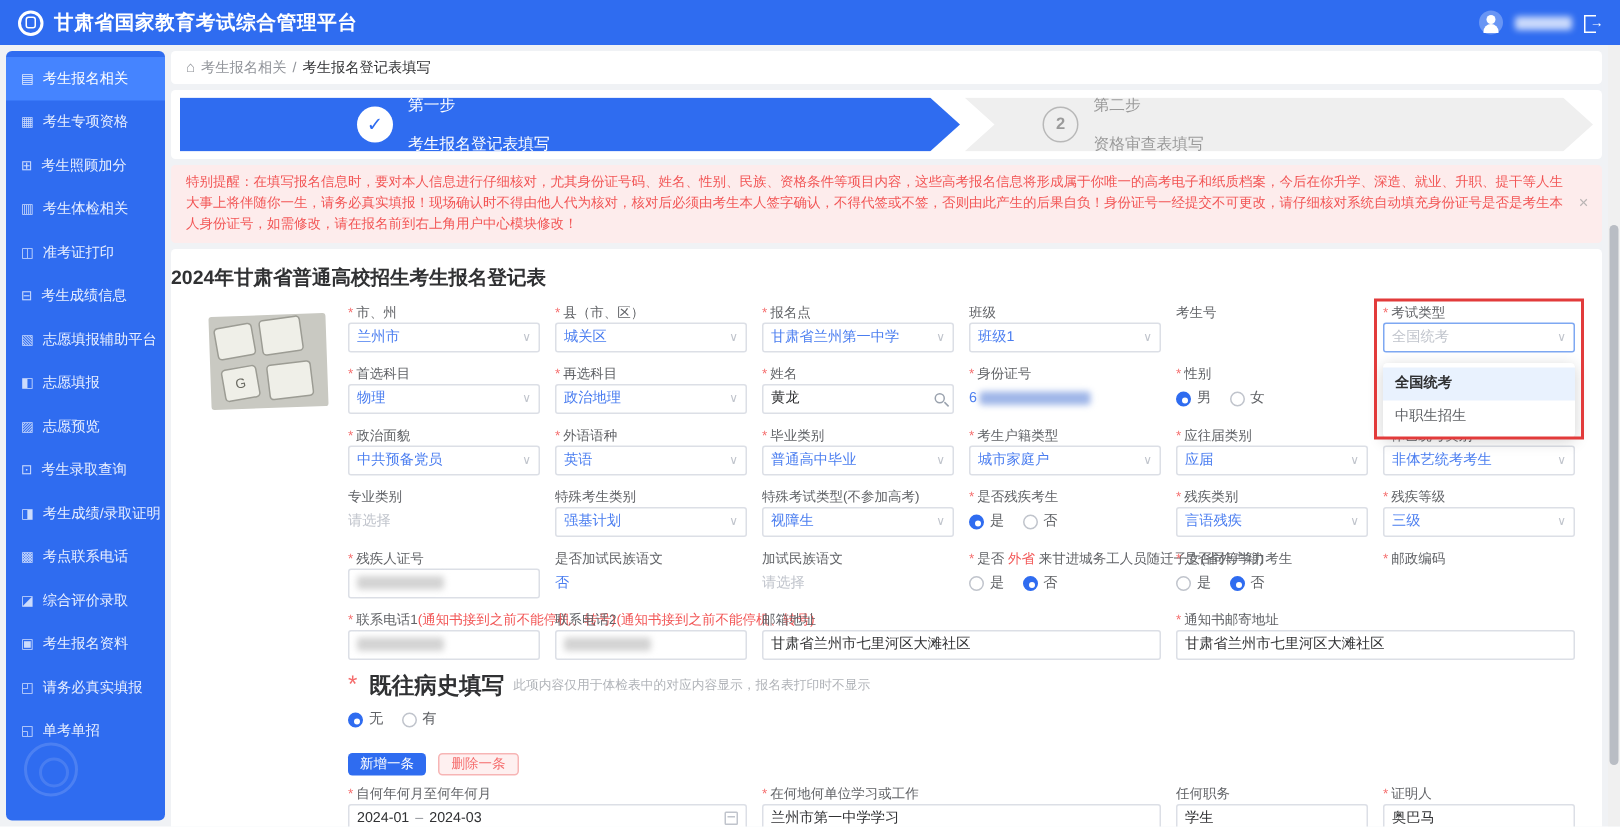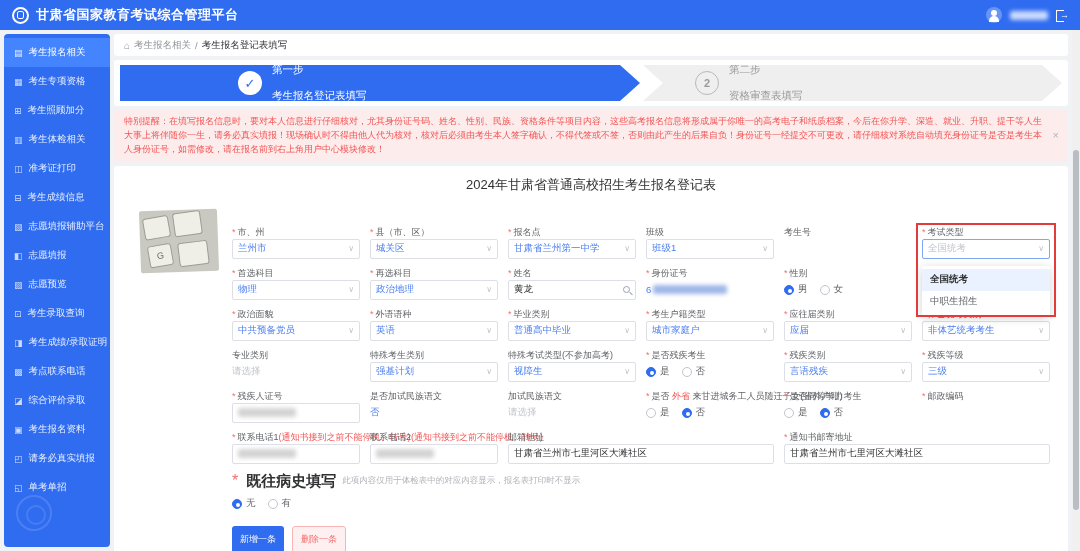--- a/index.html
+++ b/index.html
@@ -58,21 +58,21 @@
   .step-texts .t2 { font-size:10.5px; }
 
   
   .notice { position:relative; margin-top:4px; background:#fdecec; border-radius:3px; color:#f25555;
             font-size:9px; line-height:1.55; padding:5px 26px 5px 10px; }
   .notice-close { position:absolute; right:9px; top:50%; transform:translateY(-50%); color:#b9b4b4;
                   font-size:11px; cursor:pointer; }
 
   
   .card { background:#fff; border-radius:3px; margin-top:4px; height:410px; position:relative; padding-top:10px; }
-  .form-title { text-align:center; font-size:13px; font-weight:normal; color:#303133; margin-bottom:32px; }
+  .form-title { font-size:13px; font-weight:bold; color:#303133; margin-bottom:8px; }
 
   .photo { position:absolute; left:26px; top:44px; width:78px; height:62px; background:#c9c9c2;
            border-radius:2px; overflow:hidden; transform:rotate(-2deg); }
   .key { position:absolute; background:#efefe8; border:1px solid #9c9c94; border-radius:3px;
          color:#6a6a62; font-size:9px; display:flex; align-items:center; justify-content:center; }
 
   .form-rows { padding:0 14px 0 118px; }
   .frow { display:flex; gap:10px; margin-bottom:8px; }
   .fld { display:flex; flex-direction:column; }
   .w1 { width:128px; } .w2 { width:266px; }
@@ -111,21 +111,21 @@
   .opt.sel { background:#e9f2fe; color:#303133; font-weight:bold; }
   .annot { position:absolute; left:-6px; top:-3px; width:140px; height:94px; border:2px solid #e23b3b;
            z-index:9; pointer-events:none; }
 
   
   .hist-line { display:flex; align-items:center; gap:6px; margin-top:2px; }
   .hist-label { font-size:15px; font-weight:bold; color:#303133; }
   .hist-hint { font-size:8.5px; color:#b0b3b8; }
   .resume-head { display:flex; align-items:center; gap:8px; margin:12px 0 6px; }
   .resume-title { font-size:9.5px; font-weight:bold; color:#303133; }
-  .btn { height:28px; border-radius:3px; font-size:9px; display:flex; align-items:center; padding:0 8px; cursor:pointer; }
+  .btn { height:15px; border-radius:3px; font-size:9px; display:flex; align-items:center; padding:0 8px; cursor:pointer; }
   .btn-blue { background:#2f6cf0; color:#fff; }
   .btn-red { background:#fef0f0; color:#f56c6c; border:1px solid #f7b5b5; }
   .rrow { display:flex; gap:10px; margin-bottom:7px; }
   .drange { gap:4px; }
   .drange .dval { color:#303133; }
   .drange .dsep { color:#909399; }
   .cal { width:9px; height:9px; border:1px solid #c0c4cc; border-radius:1px; position:relative; margin-left:auto; }
   .cal::before { content:""; position:absolute; left:1px; top:2px; right:1px; height:1px; background:#c0c4cc; }
 
   

